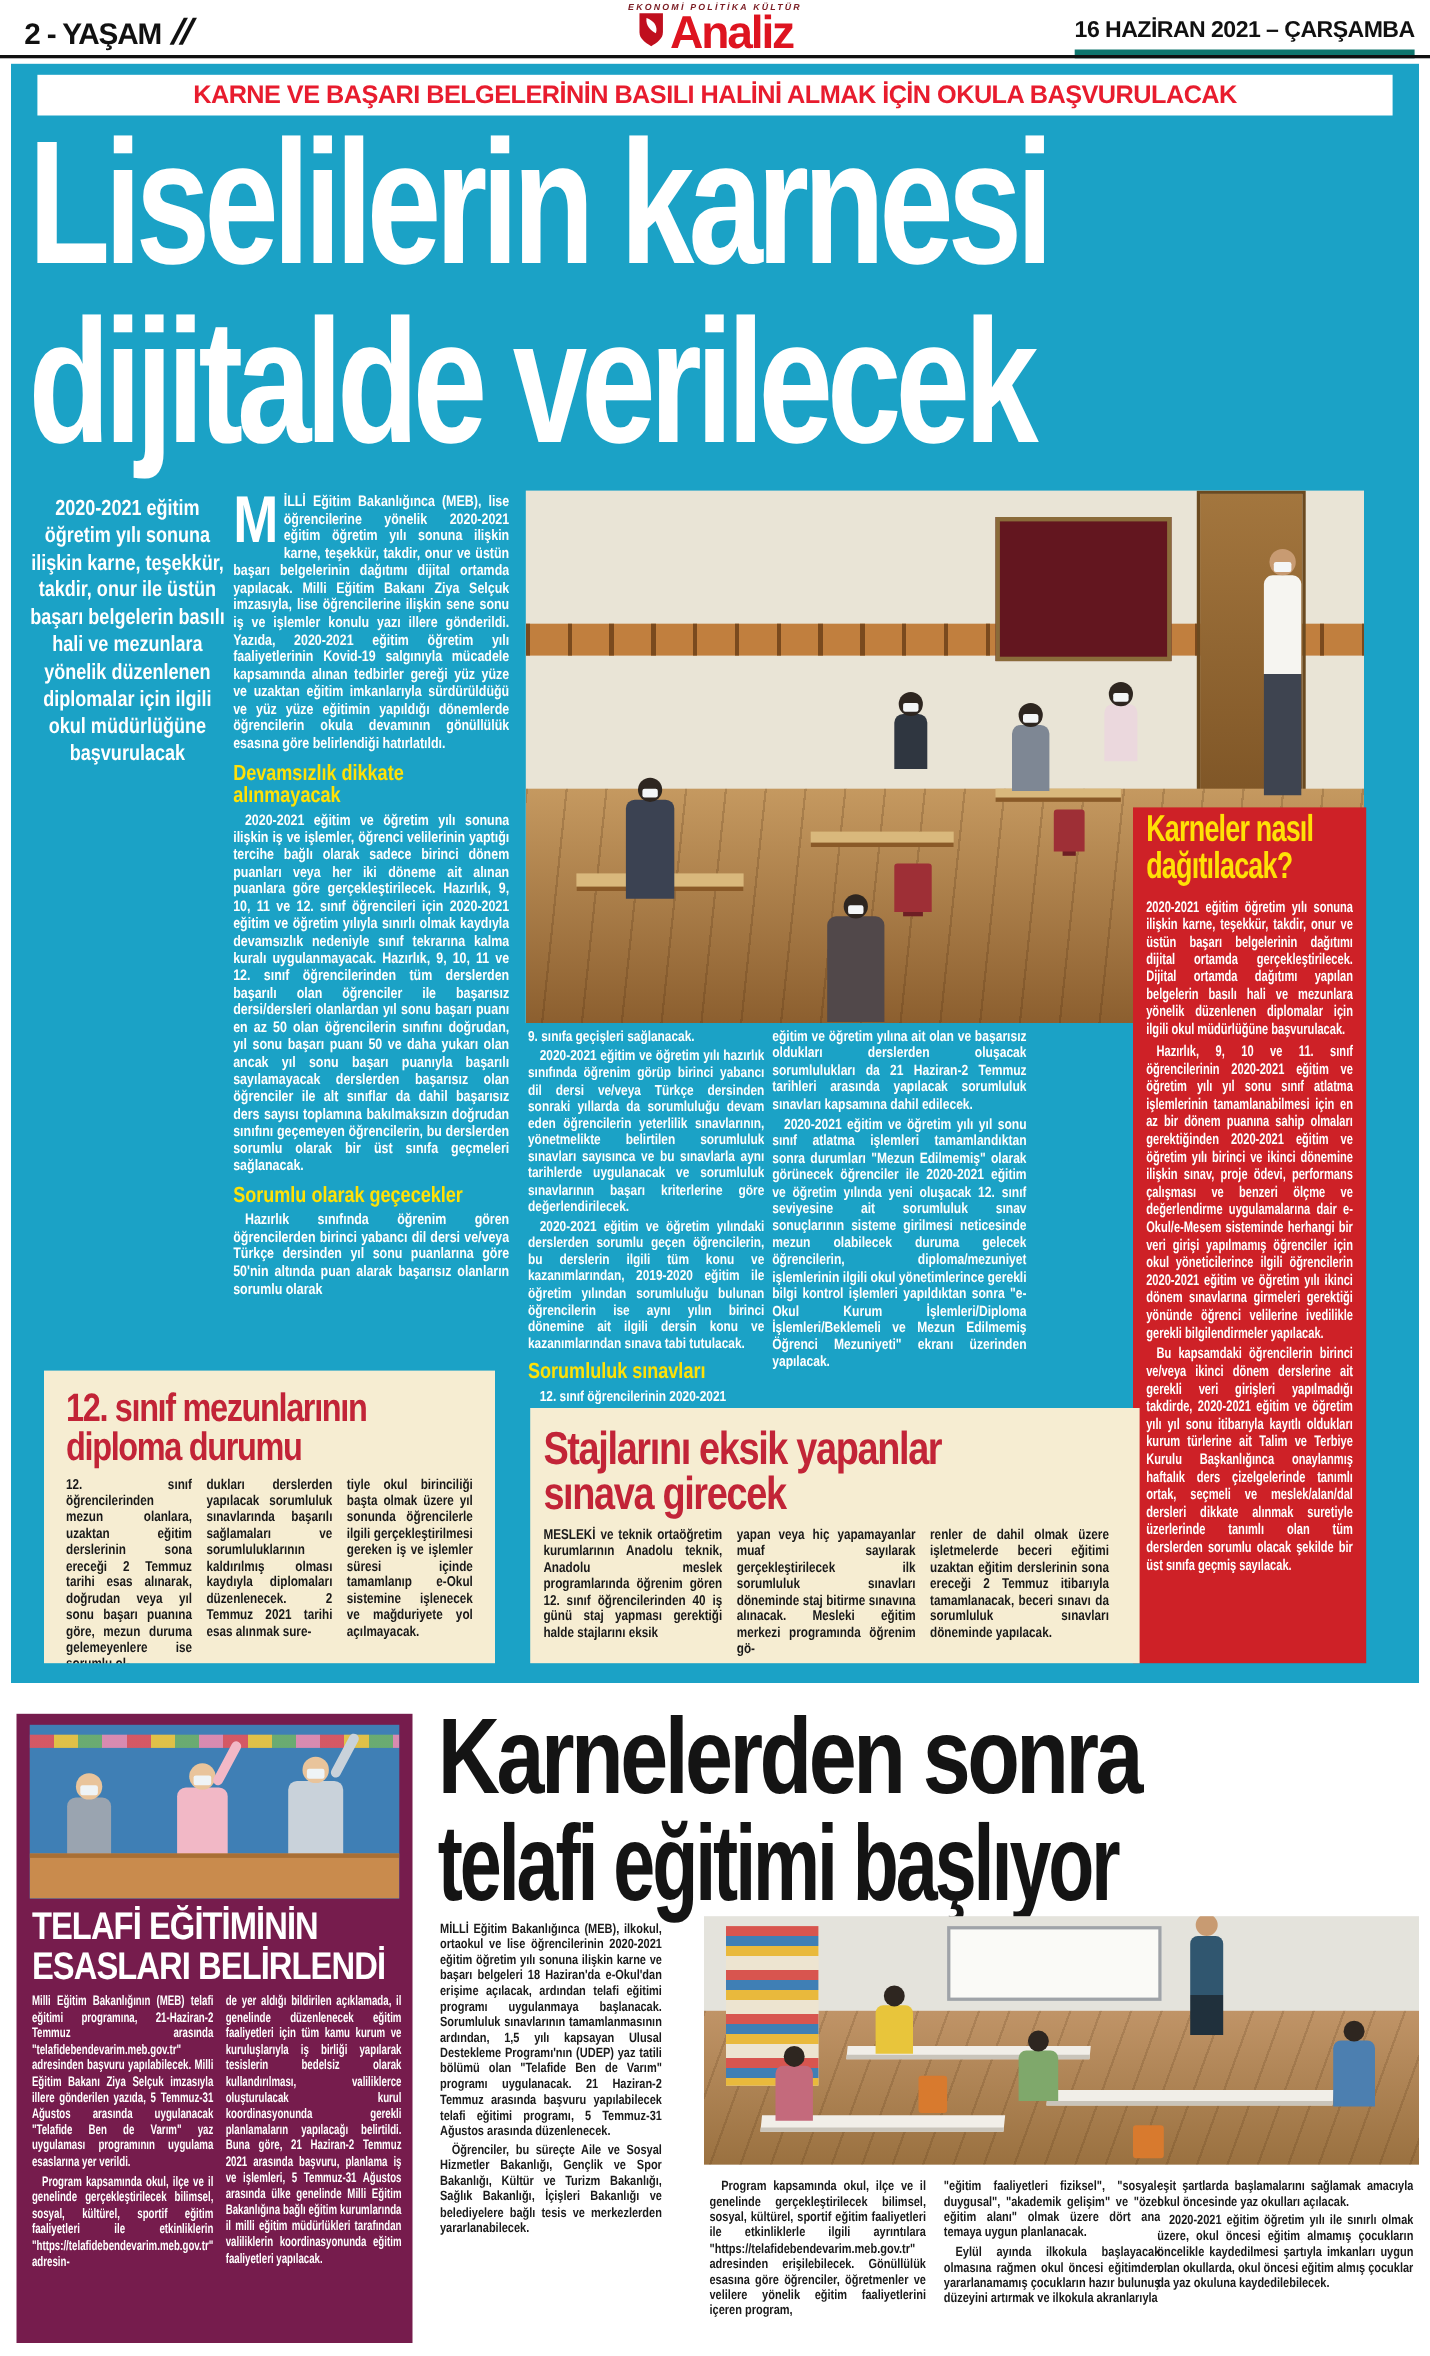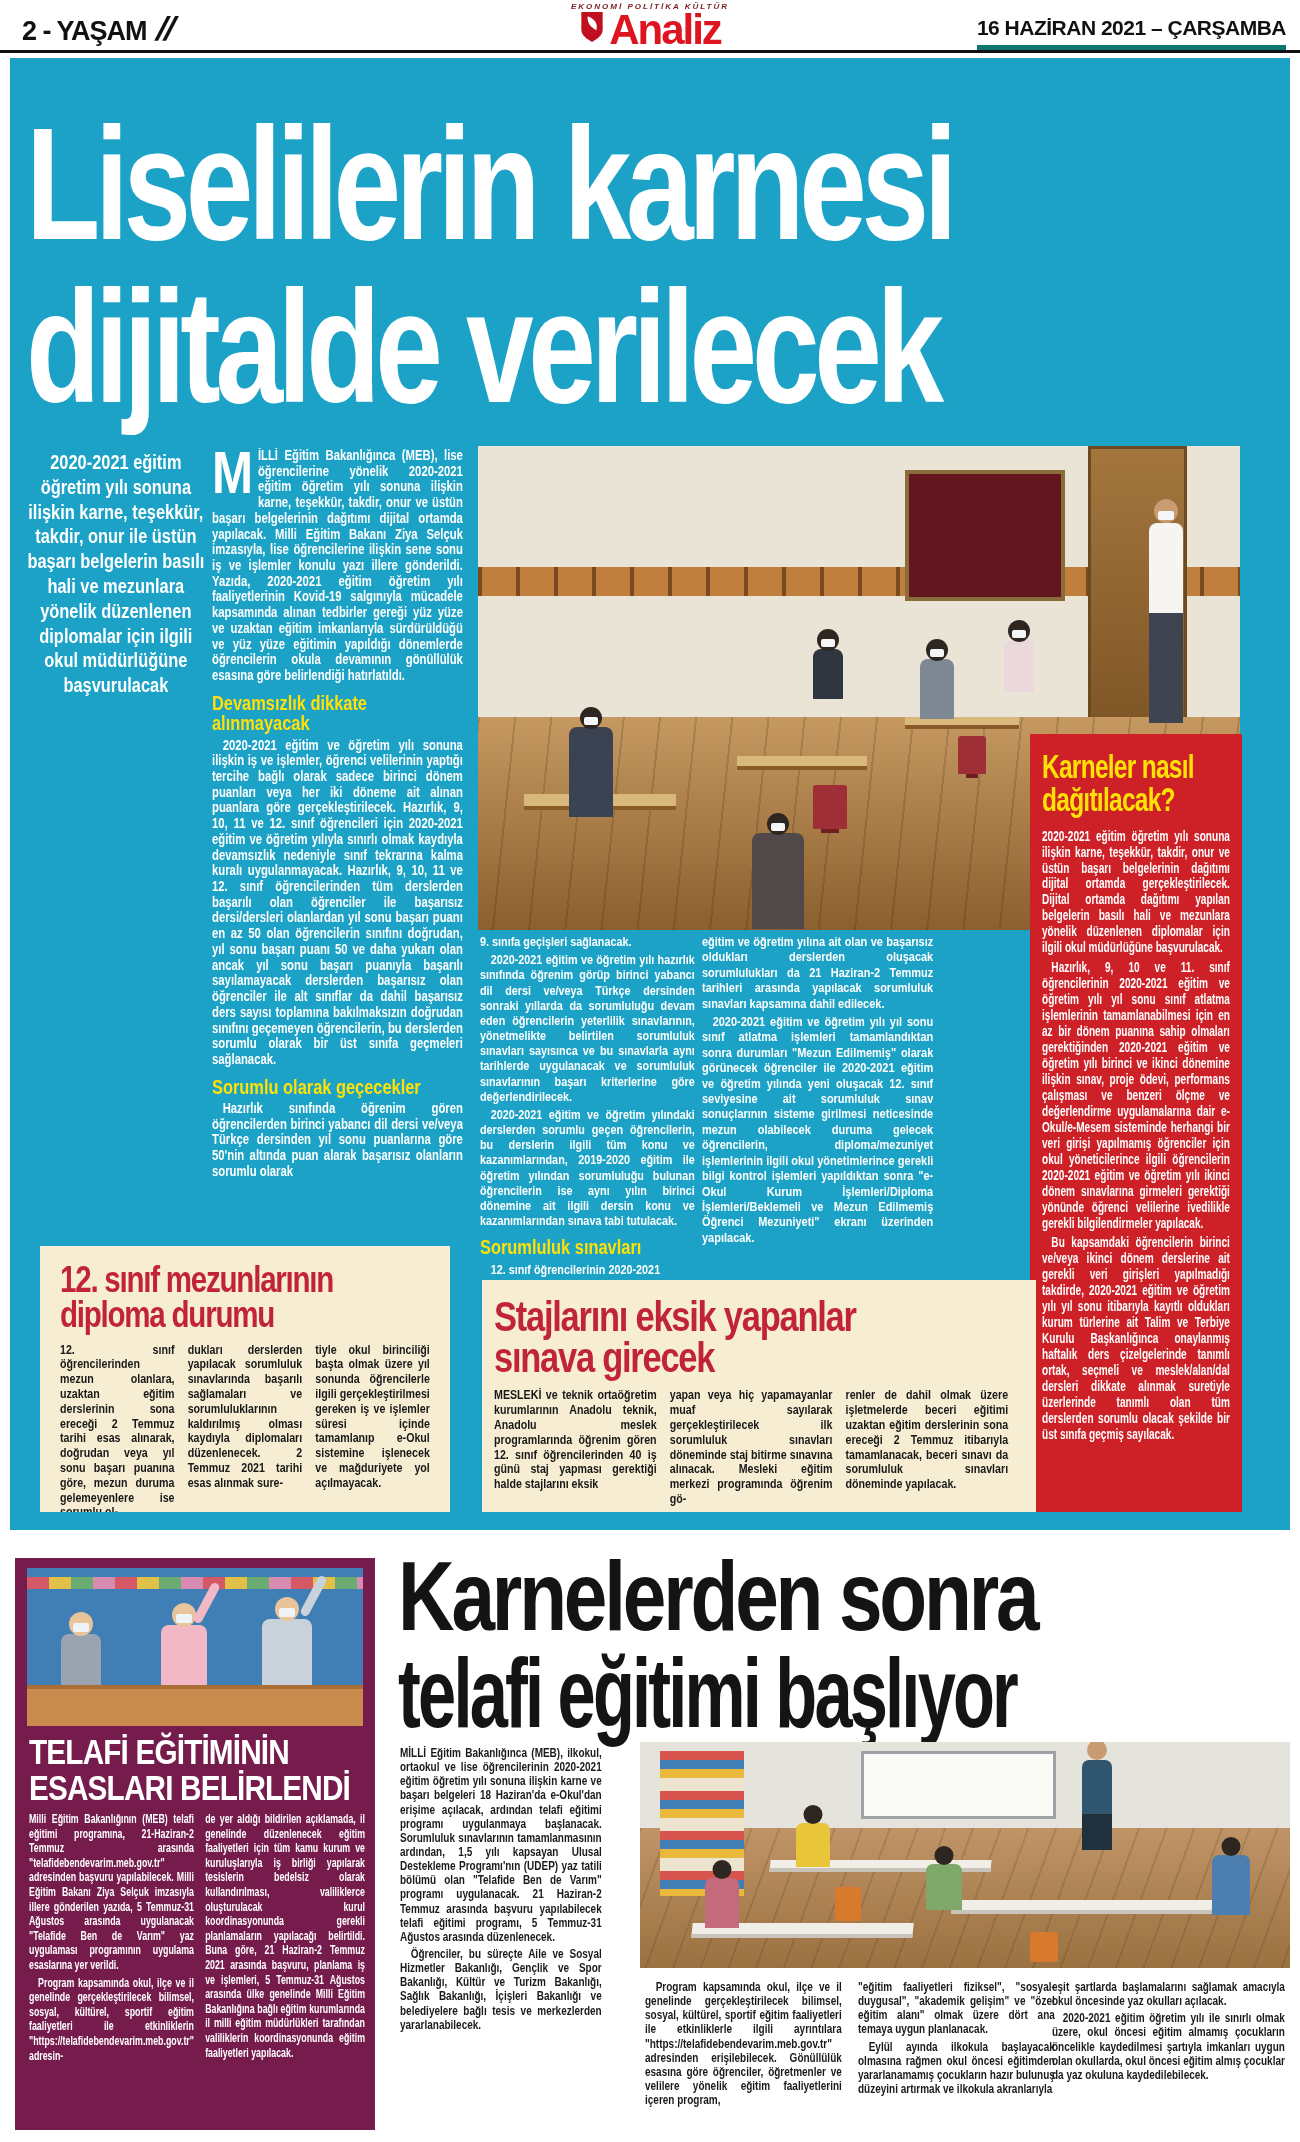--- a/index.html
+++ b/index.html
@@ -40,21 +40,21 @@
   .col p{margin-bottom:3px;}
   .ind{text-indent:13px;}
   .subhead{color:var(--yellow); font-size:20px; line-height:1.02; margin:9px 0 4px; font-weight:800; text-align:left;}
   .colB{left:202px; top:390px; width:306px; height:846px; font-size:13.8px; line-height:1.14; transform:scaleX(0.82);}
   .dropcap{float:left; font-size:60px; line-height:0.82; padding-right:6px; font-weight:800;}
   .colC{left:470px; top:876px; width:262px; height:404px; font-size:13.2px; line-height:1.15; transform:scaleX(0.82);}
   .colD{left:692px; top:876px; width:282px; height:404px; font-size:13.4px; line-height:1.15; transform:scaleX(0.82);}
 
   
   .sidebar-box{position:absolute; left:1020px; top:676px; width:212px; height:778px; background:var(--red_box);
-    padding:16px 12px; z-index:6; overflow:hidden;}
+    padding:4px 12px; z-index:6; overflow:hidden;}
   .sidebar-inner{width:261px; transform:scaleX(0.72); transform-origin:0 0;}
   .sidebar-title{color:var(--yellow); font-size:34px; font-weight:800; line-height:0.98; letter-spacing:-1px; margin-bottom:12px;}
   .sidebar-title span{display:block;}
   .sidebar-body{color:#fff; font-weight:700; font-size:14px; line-height:1.14; text-align:justify;}
   .sidebar-body p{margin-bottom:4px;}
 
   
   .cream-box{position:absolute; background:var(--cream); z-index:6; padding:16px 20px; overflow:hidden;}
   .diploma-box{left:30px; top:1188px; width:410px; height:266px;}
   .staj-box{left:472px; top:1222px; width:554px; height:232px;padding-left:12px;}
@@ -163,20 +163,21 @@
             </svg>
         </span>
         <span class="logo-text">Analiz</span>
       </div>
     </div>
     <div class="issue-date">16 HAZİRAN 2021 – ÇARŞAMBA</div>
     <div class="masthead-rule"></div>
   </header>
 
   <section class="lead-section">
+    <div class="kicker">KARNE VE BAŞARI BELGELERİNİN BASILI HALİNİ ALMAK İÇİN OKULA BAŞVURULACAK</div>
 
     <h1 class="lead-headline">
       <span class="hl-line">Liselilerin karnesi</span>
       <span class="hl-line">dijitalde verilecek</span>
     </h1>
 
     <div class="standfirst">2020-2021 eğitim öğretim yılı sonuna ilişkin karne, teşekkür, takdir, onur ile üstün başarı belgelerin basılı hali ve mezunlara yönelik düzenlenen diplomalar için ilgili okul müdürlüğüne başvurulacak</div>
 
     <div class="photo photo1">
       <div class="dc p1-rail"></div>

